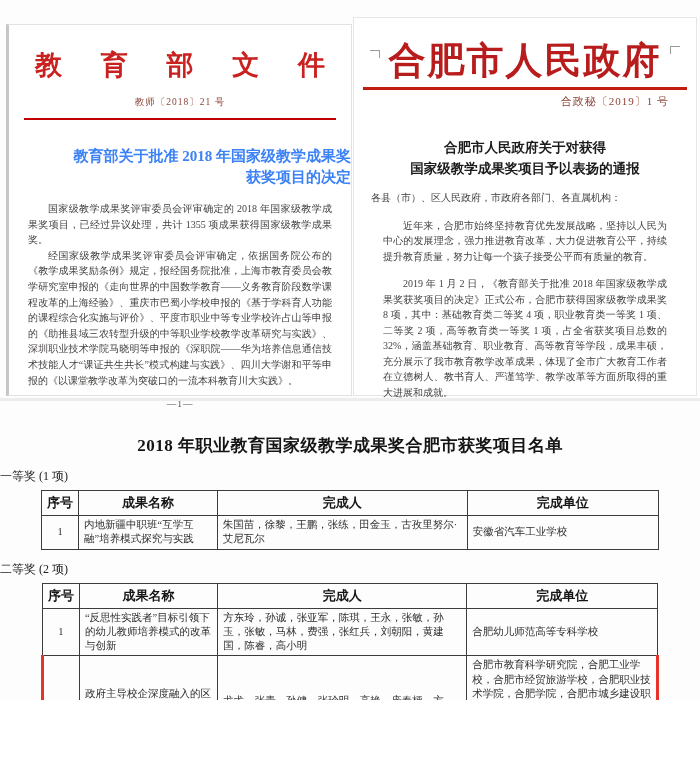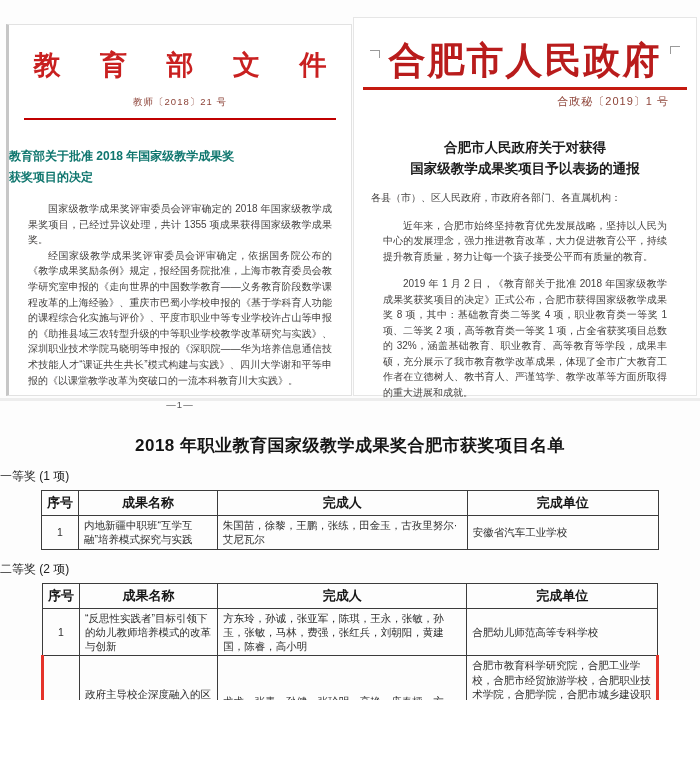--- a/index.html
+++ b/index.html
@@ -1,29 +1,29 @@
 <!DOCTYPE html>
 <html><head>
 <meta charset="utf-8">
 <style>
   html,body{margin:0;padding:0;background:#ffffff;}
   .canvas{
     position:relative;width:700px;height:700px;overflow:hidden;background:#fdfdfd;
-    font-family:Liberation Sans, sans-serif;color:#3b3b3b;
+    font-family:Liberation Serif, serif;color:#3b3b3b;
   }
   
   .page{position:absolute;background:#ffffff;box-sizing:border-box;}
   .page-left{left:6px;top:24px;width:346px;height:372px;border:1px solid #e2e2e2;border-left:3px solid #c6c6c6;}
   .page-right{left:353px;top:17px;width:344px;height:379px;border:1px solid #e6e6e6;}
   .bottom-band{position:absolute;left:0;top:398px;width:700px;height:3px;background:#ededed;}
 
   .moe-header{margin-top:22px;text-align:center;font-size:27px;font-weight:bold;color:#c92020;letter-spacing:16px;text-indent:16px;}
   .docnum{margin-top:13px;text-align:center;font-size:9.5px;color:#8d4338;letter-spacing:1px;}
   .redline-left{margin:9px 15px 0 15px;border-top:2px solid #c00000;height:0;}
-  .doc-title{margin-top:26px;text-align:left;font-size:12px;font-weight:bold;color:#0f766e;line-height:21px;}
+  .doc-title{margin-top:26px;text-align:right;font-size:15px;font-weight:bold;color:#3b82f6;line-height:21px;}
   .doc-body{margin:13px 19px 0 19px;font-size:10px;line-height:15.6px;text-align:justify;color:#413f3e;}
   .doc-body p{margin:0;text-indent:2em;}
   .pageno{margin-top:11px;text-align:center;font-size:9.5px;color:#555;letter-spacing:1px;}
 
   .gov-header{margin-top:24px;text-align:center;font-size:37px;font-weight:bold;color:#b91c1c;letter-spacing:2px;line-height:38px;}
   .redline-right{margin:7px 9px 0 9px;border-top:3px solid #c41a10;height:0;}
   .docnum-right{margin:4px 27px 0 0;text-align:right;font-size:11px;color:#8d4338;letter-spacing:1px;}
   .gov-title{margin-top:28px;text-align:center;font-size:13.5px;font-weight:bold;color:#1c1c1c;line-height:21px;}
   .gov-body{margin:11px 17px 0 17px;font-size:10px;line-height:15.5px;text-align:justify;color:#413f3e;}
   .gov-body .salutation{margin:0;text-indent:0;}

